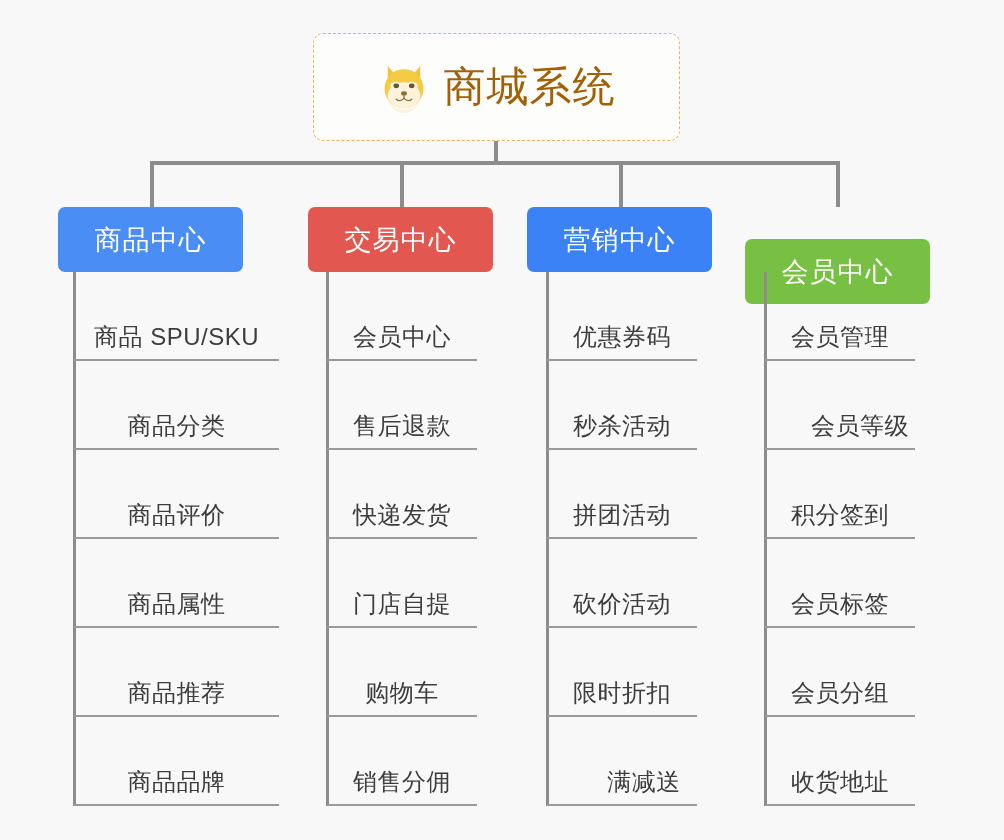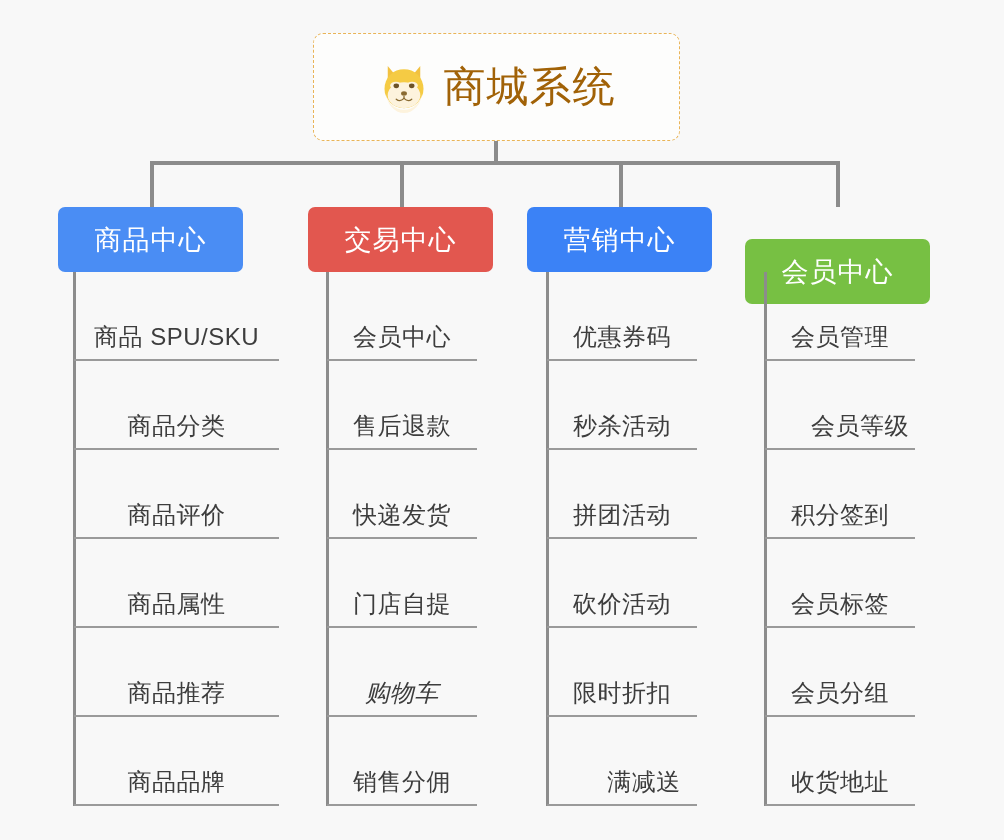--- a/index.html
+++ b/index.html
@@ -181,21 +181,21 @@
       </div>
     <div class="leaf-item" style="width: 150px;">
         <span class="leaf-label">售后退款</span>
       </div>
     <div class="leaf-item" style="width: 150px;">
         <span class="leaf-label">快递发货</span>
       </div>
     <div class="leaf-item" style="width: 150px;">
         <span class="leaf-label">门店自提</span>
       </div>
-    <div class="leaf-item" style="width: 150px; font-style: italic;">
+    <div class="leaf-item" style="width: 150px;">
         <span class="leaf-label">购物车</span>
       </div>
     <div class="leaf-item" style="width: 150px;">
         <span class="leaf-label">销售分佣</span>
       </div>
   </div>
 
   <div class="leaf-col" style="left: 546px; width: 150px;">
     <div class="trunk" style="height: 534px; background: rgb(140, 140, 140);"></div>
     <div class="leaf-item" style="width: 150px;">

